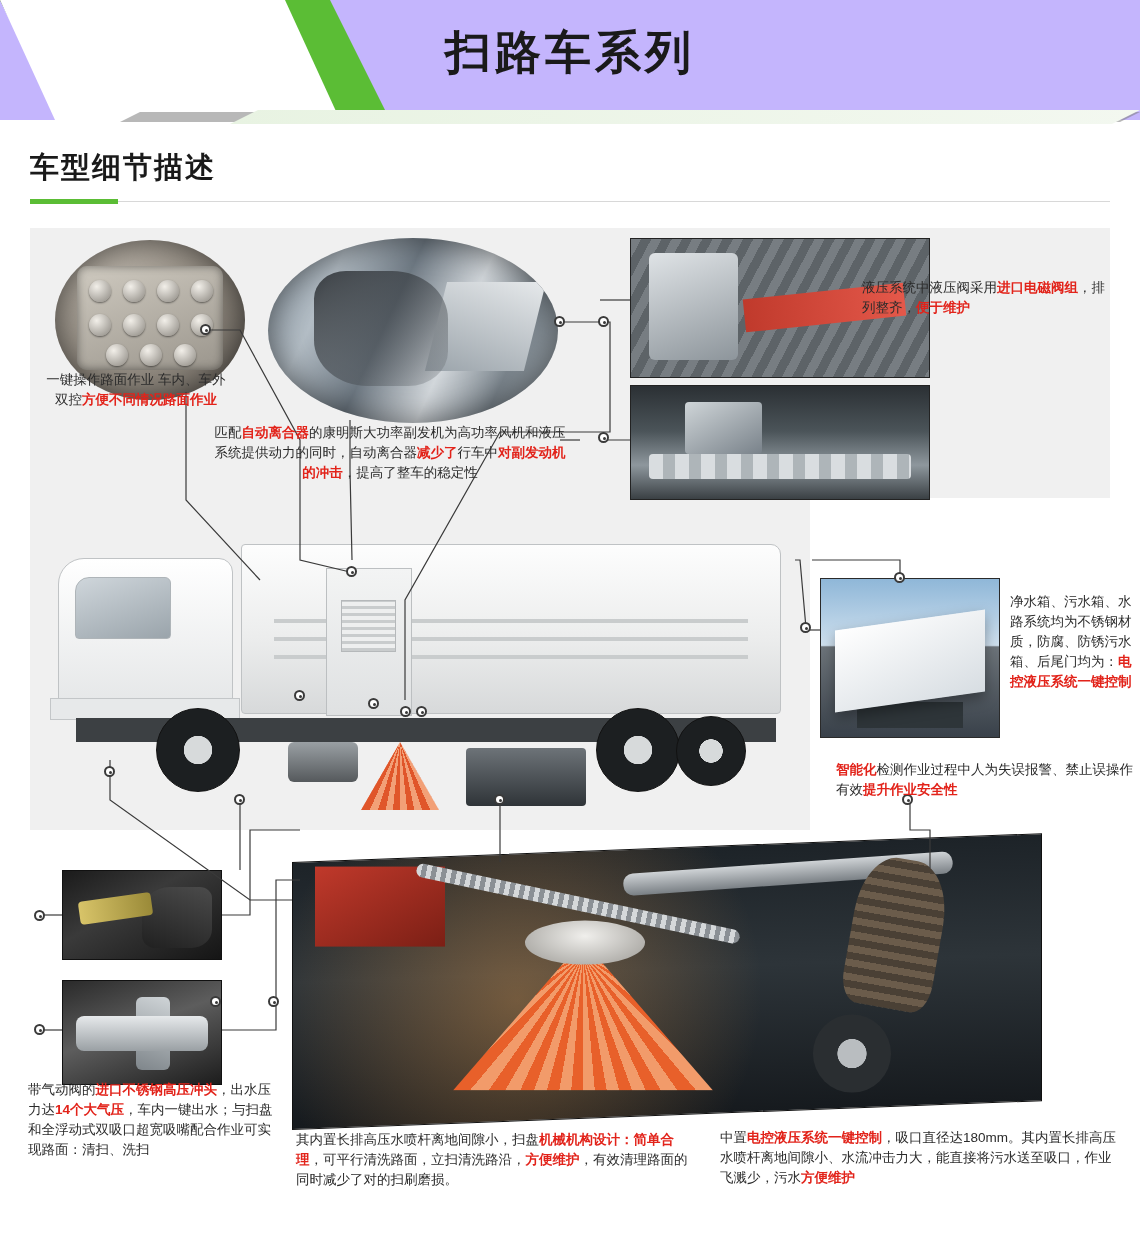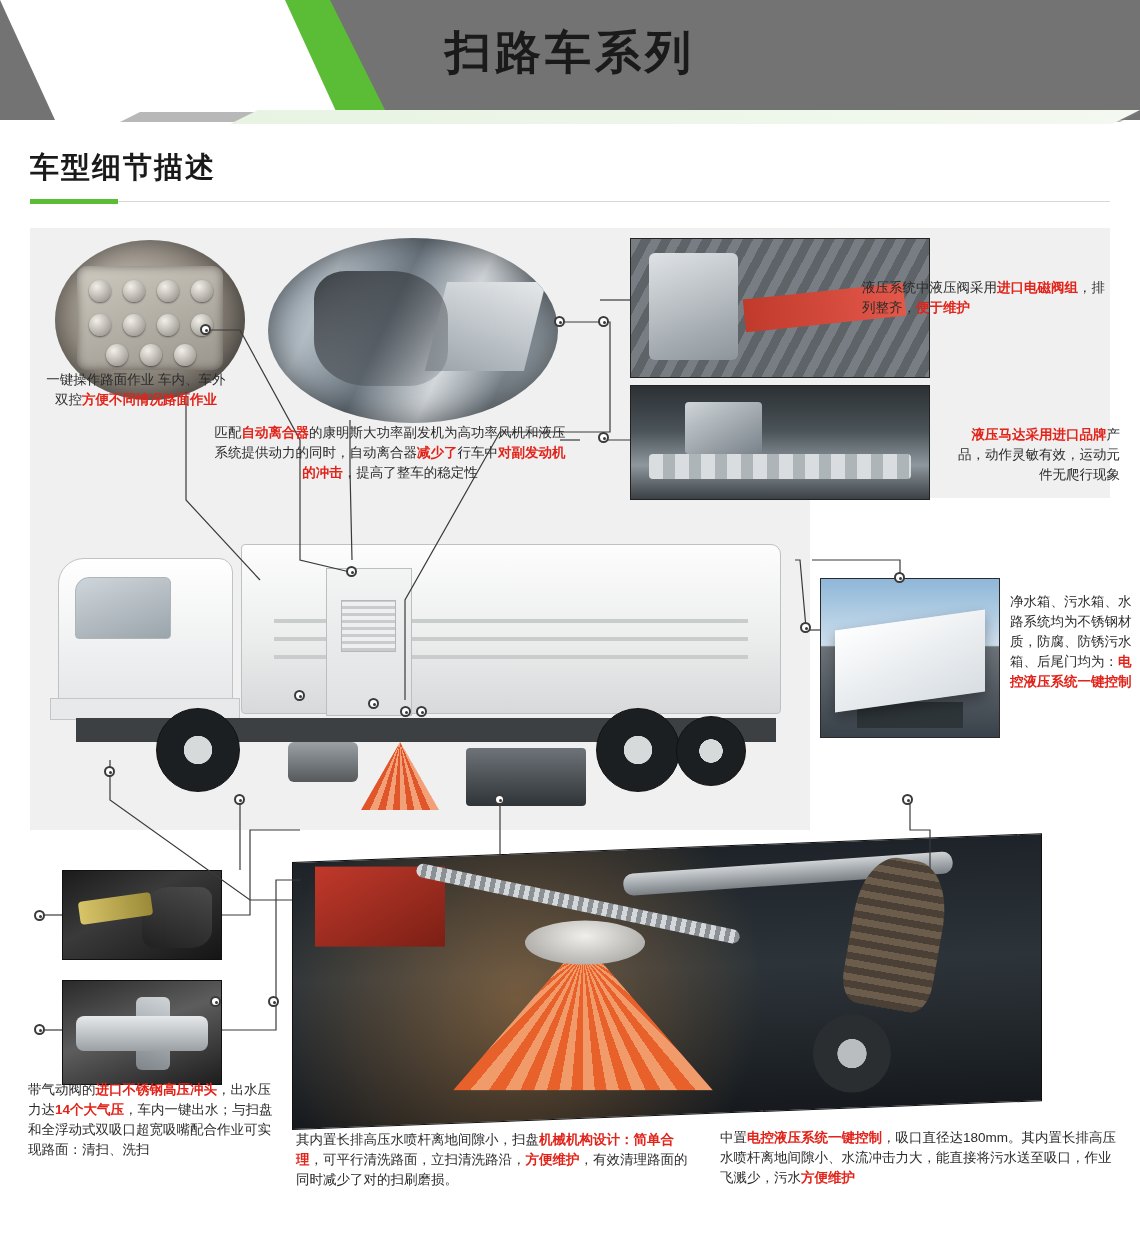--- a/index.html
+++ b/index.html
@@ -9,21 +9,21 @@
     background:#ffffff;
     position:relative;
     overflow:hidden;
     color:#333;
   }
   .page { position:relative; width:1140px; height:1254px; }
 
   
   .header {
     position:absolute; left:0; top:0; width:1140px; height:120px;
-    background:#737373;
+    background:#c4b5fd;
   }
   .hdr-green-band {
     position:absolute; left:0; top:0; width:390px; height:120px;
     background:#5bbd35;
     clip-path: polygon(0 0, 330px 0, 390px 120px, 60px 120px);
   }
   .hdr-green-band2 {
     position:absolute; left:0; top:0; width:340px; height:120px;
     background:#ffffff;
     clip-path: polygon(0 0, 285px 0, 340px 120px, 55px 120px);
@@ -471,28 +471,28 @@
   </div>
 
   <div class="txt txt-panel-2">
     <span>匹配</span><span class="t-orange">自动离合器</span><span>的康明斯大功率副发机为高功率风机和液压系统提供动力的同时，自动离合器</span><span class="t-orange">减少了</span><span>行车中</span><span class="t-orange">对副发动机的冲击</span><span>，提高了整车的稳定性</span>
   </div>
 
   <div class="txt txt-panel-3">
     <span>液压系统中液压阀采用</span><span class="t-orange">进口电磁阀组</span><span>，排列整齐，</span><span class="t-orange">便于维护</span>
   </div>
 
-  <div class="txt txt-panel-4">
-    <span class="t-orange">液压马达采用进口品牌</span><span>产品，动作灵敏有效，运动元件无爬行现象</span>
-  </div>
 
   <div class="txt txt-panel-5">
     <span>净水箱、污水箱、水路系统均为不锈钢材质，防腐、防锈污水箱、后尾门均为：</span><span class="t-orange">电控液压系统一键控制</span>
   </div>
 
+  <div class="txt txt-panel-6">
+    <span class="t-orange">智能化</span><span>检测作业过程中人为失误报警、禁止误操作有效</span><span class="t-orange">提升作业安全性</span>
+  </div>
 
   <div class="txt txt-panel-7">
     <span>带气动阀的</span><span class="t-orange">进口不锈钢高压冲头</span><span>，出水压力达</span><span class="t-orange">14个大气压</span><span>，车内一键出水；与扫盘和全浮动式双吸口超宽吸嘴配合作业可实现路面：清扫、洗扫</span>
   </div>
 
   <div class="txt txt-panel-8">
     <span>其内置长排高压水喷杆离地间隙小，扫盘</span><span class="t-orange">机械机构设计：简单合理</span><span>，可平行清洗路面，立扫清洗路沿，</span><span class="t-orange">方便维护</span><span>，有效清理路面的同时减少了对的扫刷磨损。</span>
   </div>
 
   <div class="txt txt-panel-9">

